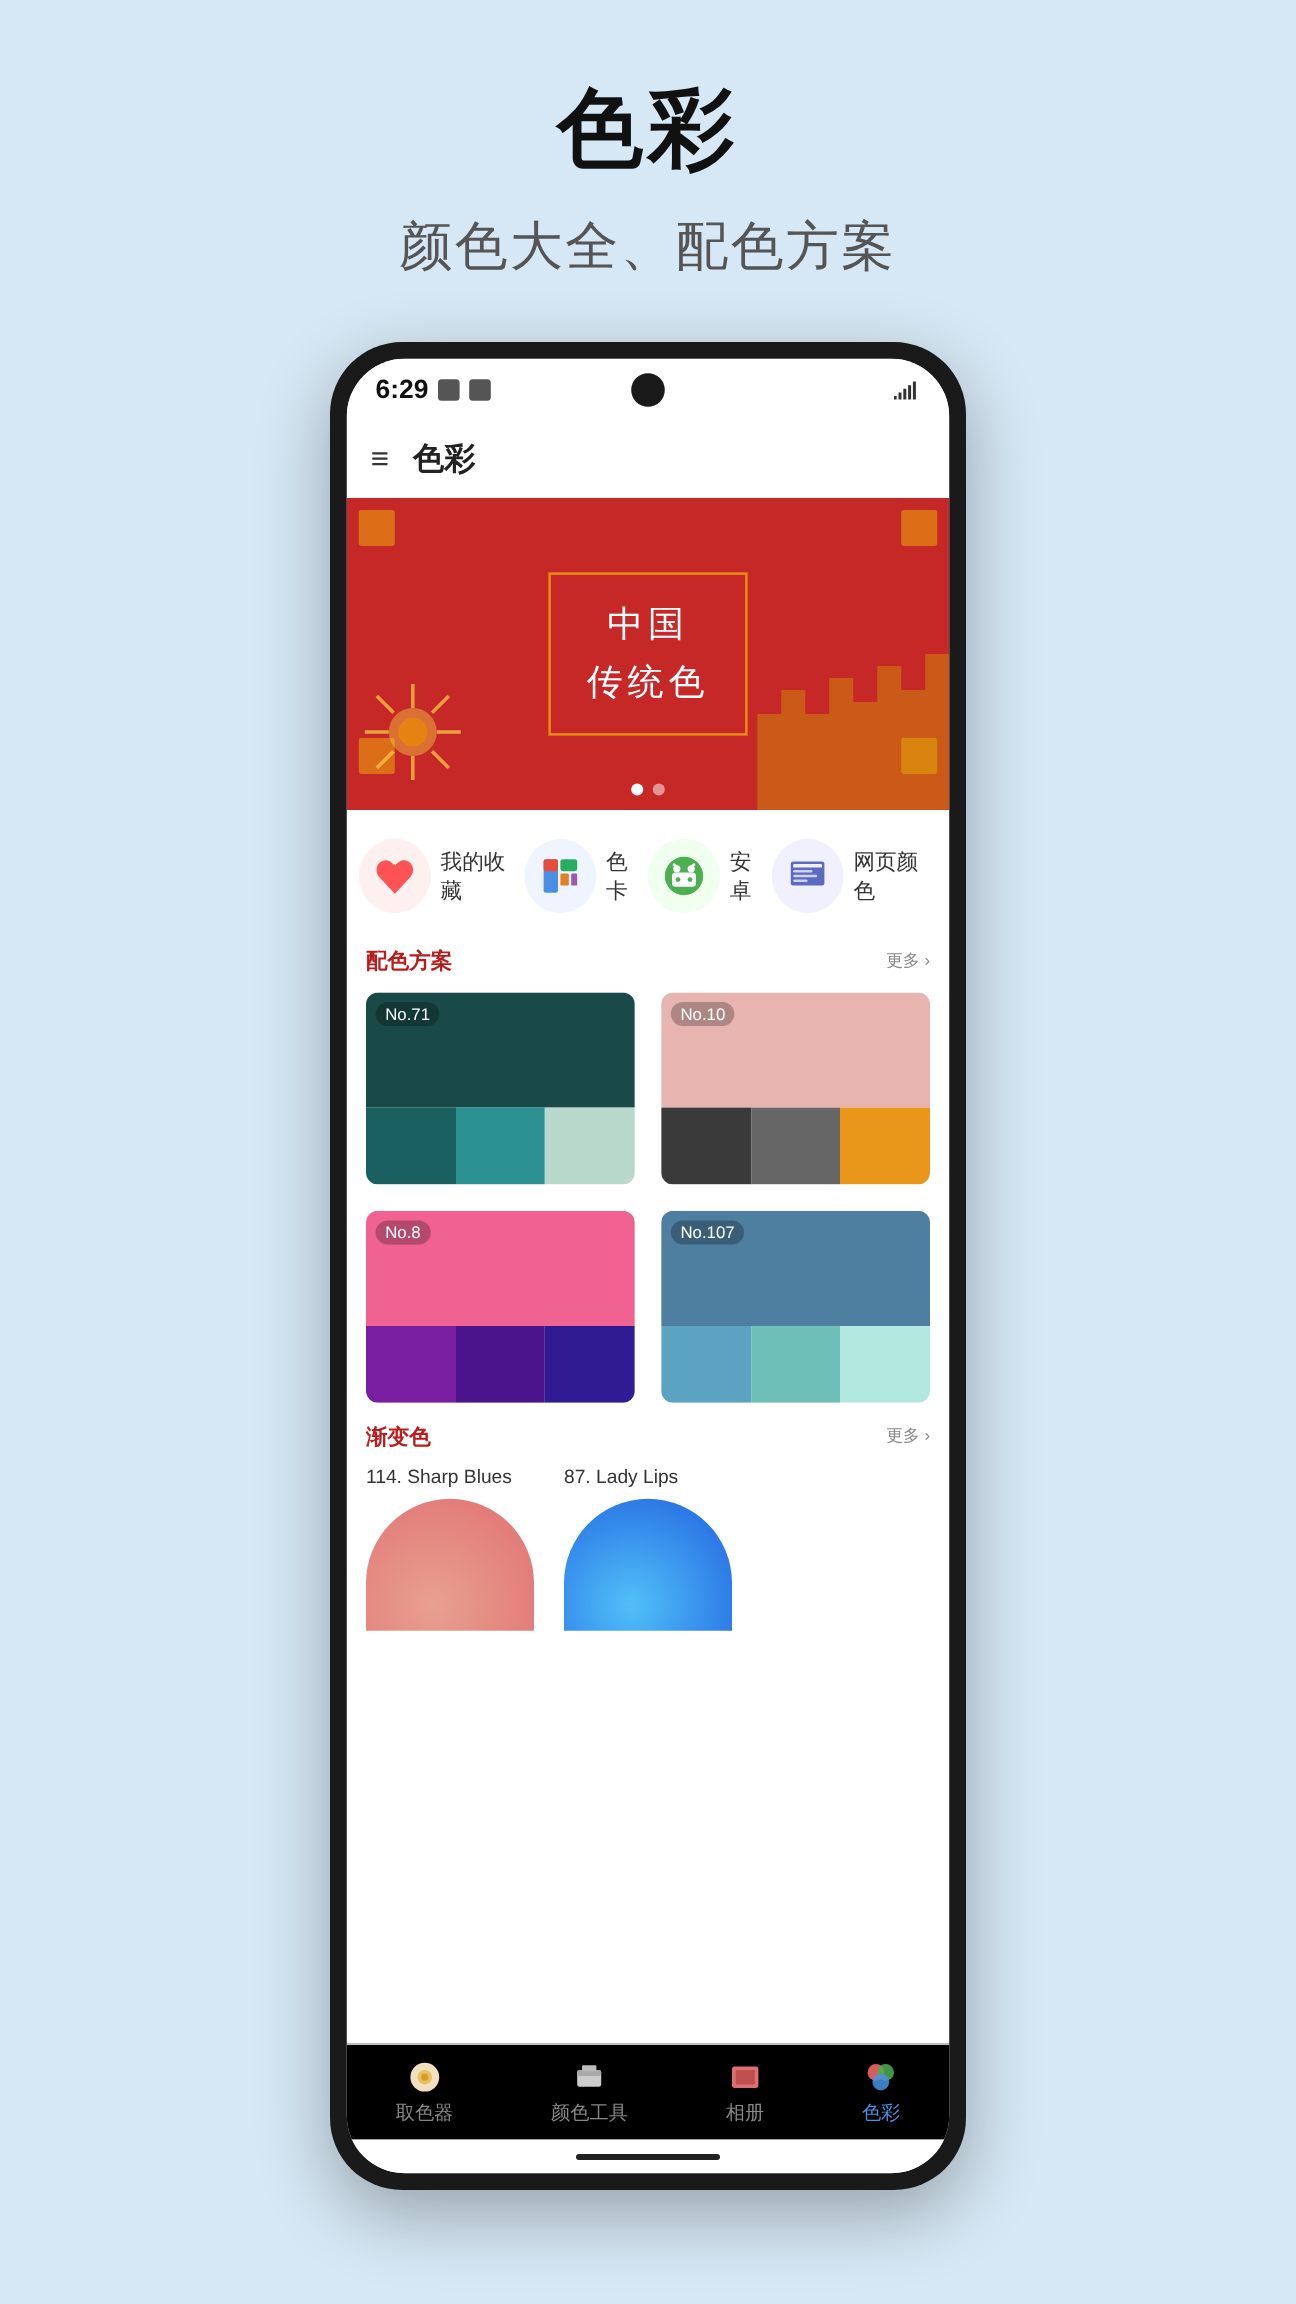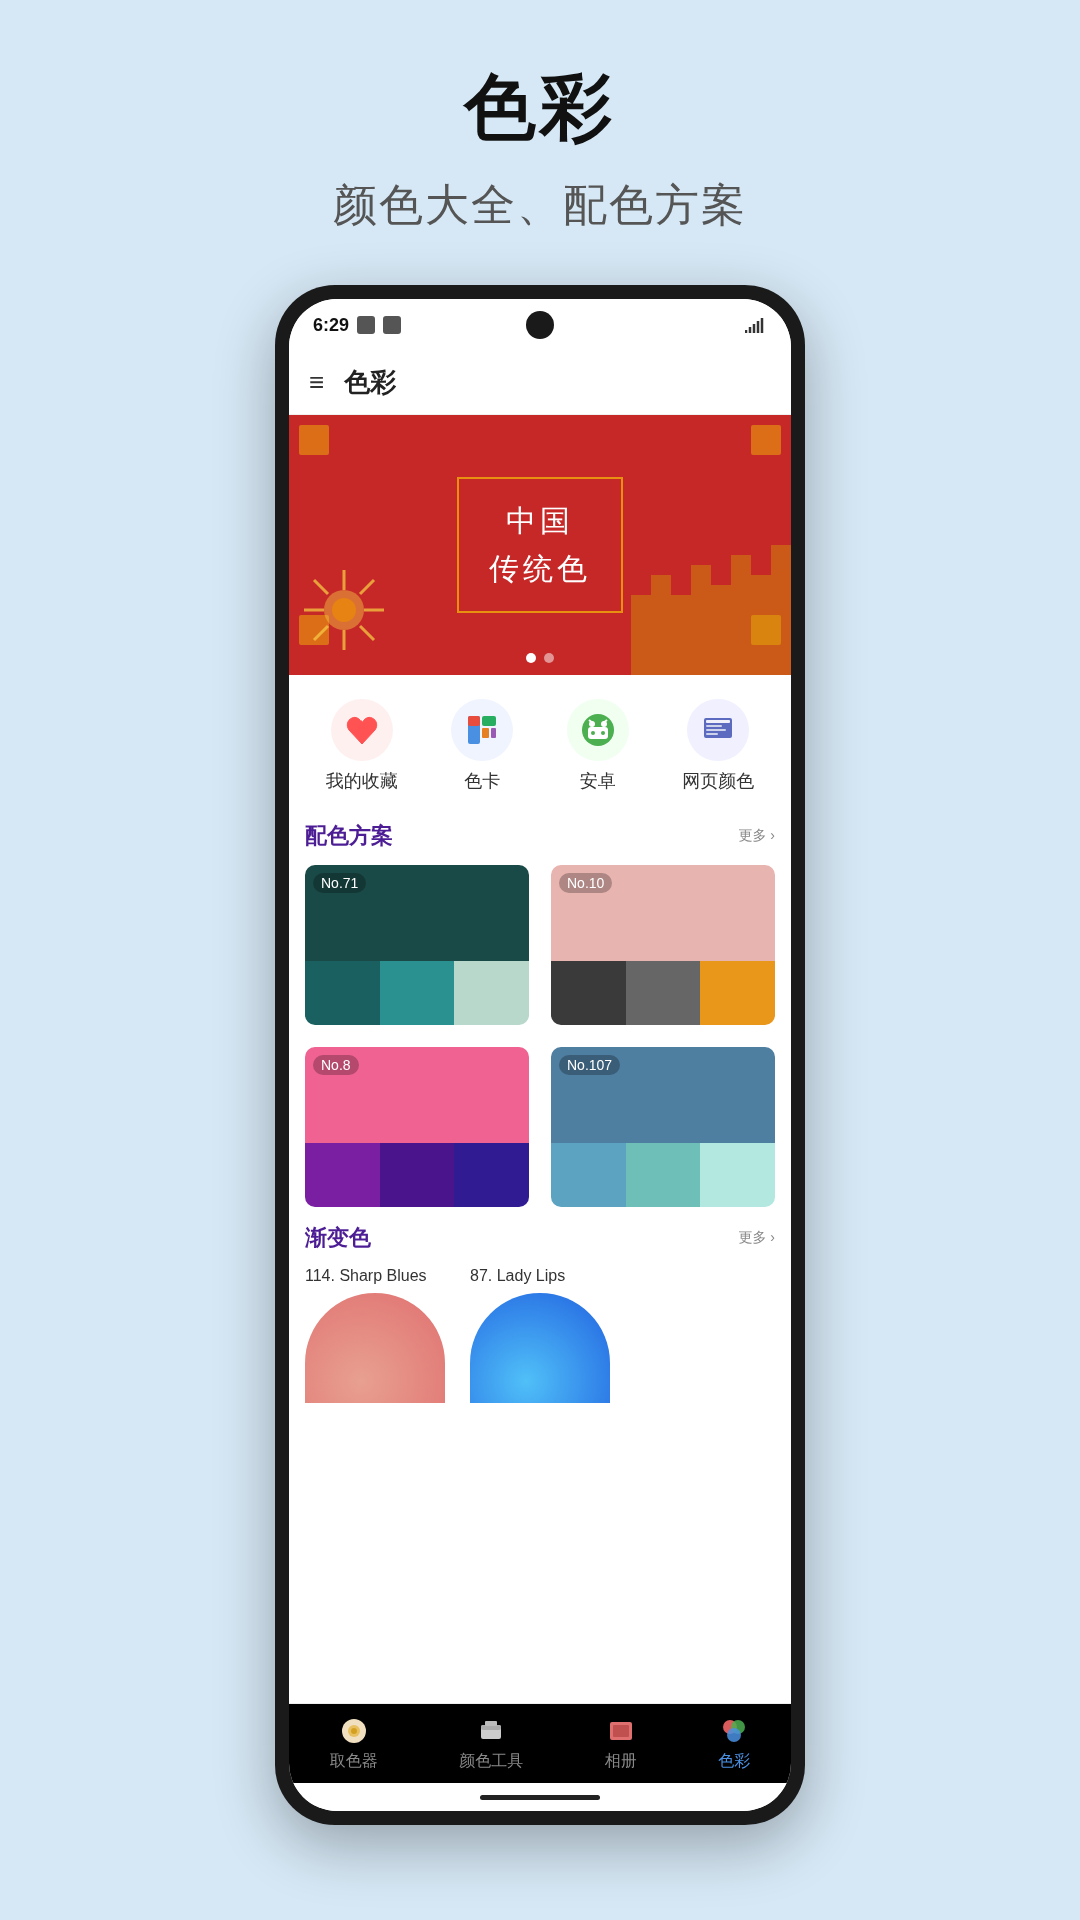--- a/index.html
+++ b/index.html
@@ -57,21 +57,21 @@
       height: 52px;
       background: #fff;
       display: flex;
       align-items: center;
       justify-content: space-between;
       padding: 0 24px;
       flex-shrink: 0;
       position: relative;
     }
     .status-left {
-      font-size: 18px;
+      font-size: 22px;
       font-weight: 600;
       color: #111;
       display: flex;
       align-items: center;
       gap: 8px;
     }
     .status-icons {
       display: flex;
       gap: 8px;
       align-items: center;
@@ -170,21 +170,20 @@
 
     
     .quick-icons {
       display: flex;
       justify-content: space-around;
       padding: 24px 10px 16px;
       background: #fff;
     }
     .quick-item {
       display: flex;
-      flex-direction: column;
       align-items: center;
       gap: 8px;
       cursor: pointer;
     }
     .quick-icon-circle {
       width: 62px;
       height: 62px;
       border-radius: 50%;
       display: flex;
       align-items: center;
@@ -200,23 +199,23 @@
     .section {
       padding: 12px 16px 0;
     }
     .section-header {
       display: flex;
       justify-content: space-between;
       align-items: center;
       margin-bottom: 14px;
     }
     .section-title {
-      font-size: 22px;
+      font-size: 18px;
       font-weight: 700;
-      color: #4c1d95;
+      color: #b91c1c;
     }
     .section-more {
       font-size: 14px;
       color: #888;
       cursor: pointer;
     }
 
     
     .palette-grid {
       display: grid;

